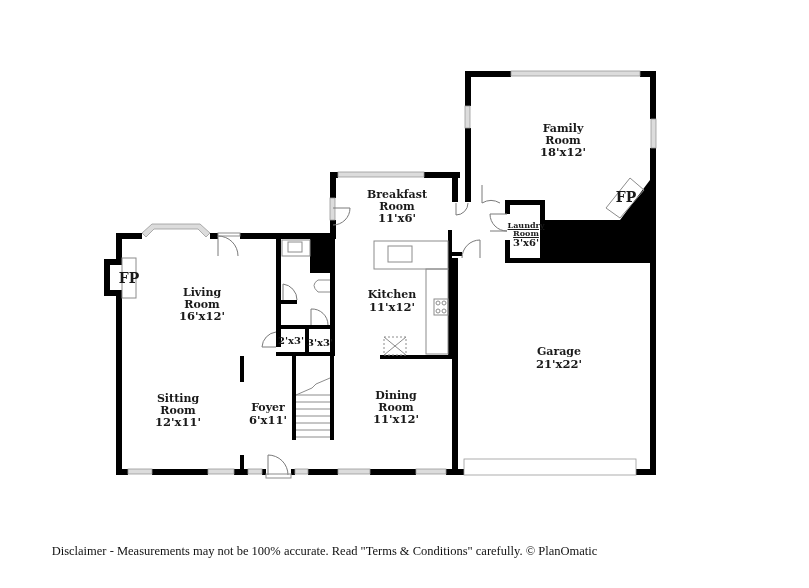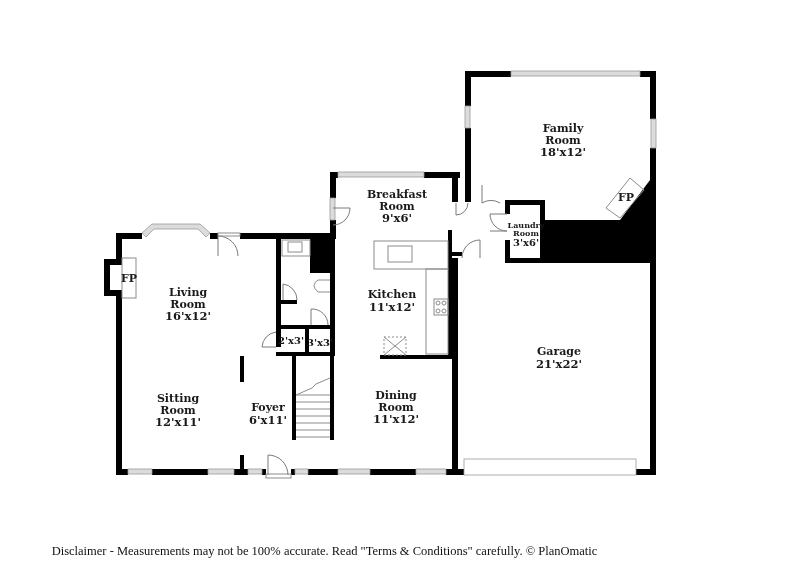--- a/index.html
+++ b/index.html
@@ -5,23 +5,23 @@
   html, body { margin: 0; padding: 0; background: #ffffff; }
   body { width: 809px; height: 588px; position: relative; overflow: hidden; font-family: "DejaVu Serif", serif; }
   #plan { position: absolute; left: 0; top: 0; width: 809px; height: 588px; }
   .wall { fill: #000000; }
   .win { fill: #dcdcdc; stroke: #999999; stroke-width: 0.8; }
   .thin { fill: none; stroke: #8c8c8c; stroke-width: 1; }
   .door { fill: none; stroke: #7a7a7a; stroke-width: 1; }
   .lbl { position: absolute; text-align: center; font-family: "DejaVu Serif", serif; font-weight: bold; color: #1a1a1a; line-height: 1.05; transform: translateX(-50%); white-space: nowrap; }
   .lbl .nm { font-size: 11px; display: block; }
   .lbl .dim { font-size: 11.5px; display: block; }
-  .lbl.small .nm { font-size: 8px; }
+  .lbl.small .nm { font-size: 8px; text-decoration: underline; }
   .lbl.small .dim { font-size: 10px; }
-  .tag { position: absolute; font-family: "DejaVu Serif", serif; font-weight: bold; font-size: 11px; color: #1a1a1a; transform: translate(-50%,-50%); }
+  .tag { position: absolute; font-family: "DejaVu Serif", serif; font-weight: bold; font-size: 14px; color: #1a1a1a; transform: translate(-50%,-50%); }
   #disclaimer { position: absolute; left: 0; width: 649px; top: 544px; text-align: center; font-family: "Liberation Serif", serif; font-size: 12.5px; color: #111; }
 </style>
 </head>
 <body>
 
 <svg id="plan" viewBox="0 0 809 588" xmlns="http://www.w3.org/2000/svg">
 
   <g>
 
     <rect class="wall" x="116" y="233" width="26" height="6"></rect>
@@ -141,38 +141,38 @@
     <path class="door" d="M456,203 L456,215 A12,12 0 0 0 468,203"></path>
     <path class="door" d="M482,185 L482,203 A18,18 0 0 1 500,203"></path>
     <path class="door" d="M507,214 L490,214 A17,17 0 0 0 507,231 L490,231 M507,231"></path>
     <path class="door" d="M462,258 A18,18 0 0 1 480,240 L480,258"></path>
     <path class="door" d="M283,300 L283,284 A16,16 0 0 1 297,300"></path>
     <path class="door" d="M311,325 L311,309 A16,16 0 0 1 328,325"></path>
     <path class="door" d="M276,332 A16,16 0 0 0 262,347 L276,347"></path>
   </g>
 </svg>
 
-<div class="lbl" style="left:188px;top:287px;">
+<div class="lbl" style="left:202px;top:287px;">
   <span class="nm">Living</span>
   <span class="nm">Room</span>
   <span class="dim">16'x12'</span>
 </div>
 <div class="lbl" style="left:178px;top:393px;">
   <span class="nm">Sitting</span>
   <span class="nm">Room</span>
   <span class="dim">12'x11'</span>
 </div>
 <div class="lbl" style="left:268px;top:402px;">
   <span class="nm">Foyer</span>
   <span class="dim">6'x11'</span>
 </div>
 <div class="lbl" style="left:397px;top:189px;">
   <span class="nm">Breakfast</span>
   <span class="nm">Room</span>
-  <span class="dim">9'x6'</span>
+  <span class="dim">11'x6'</span>
 </div>
 <div class="lbl" style="left:392px;top:289px;text-align:center;">
   <span class="nm">Kitchen</span>
   <span class="dim">11'x12'</span>
 </div>
 <div class="lbl" style="left:396px;top:390px;">
   <span class="nm">Dining</span>
   <span class="nm">Room</span>
   <span class="dim">11'x12'</span>
 </div>

